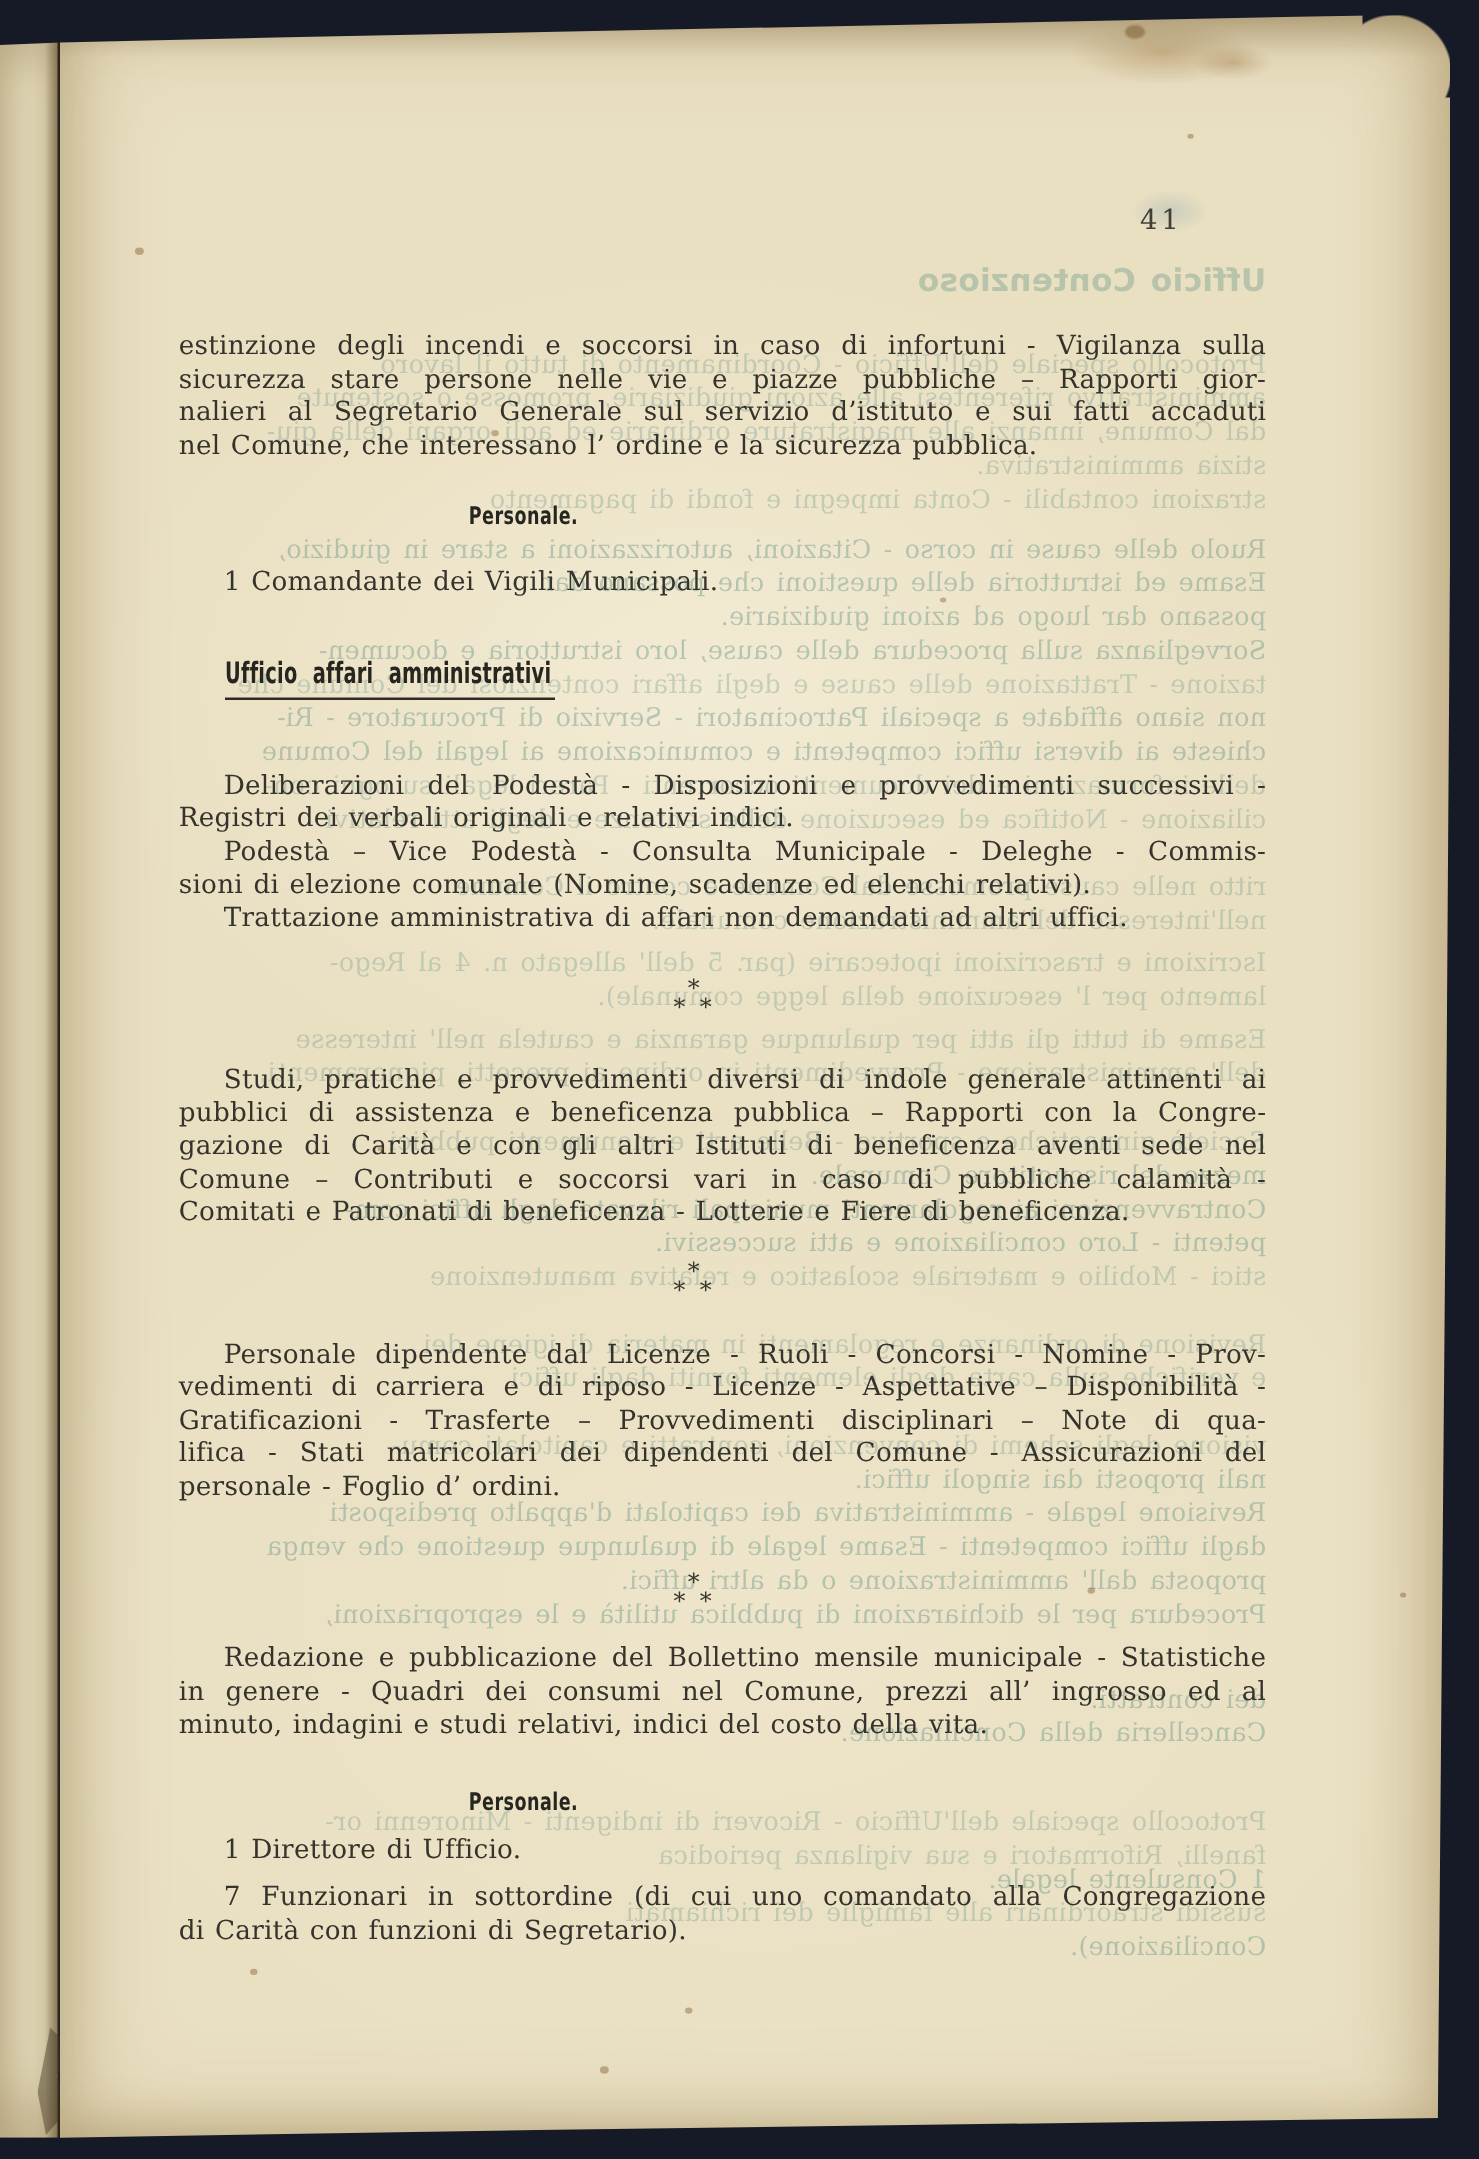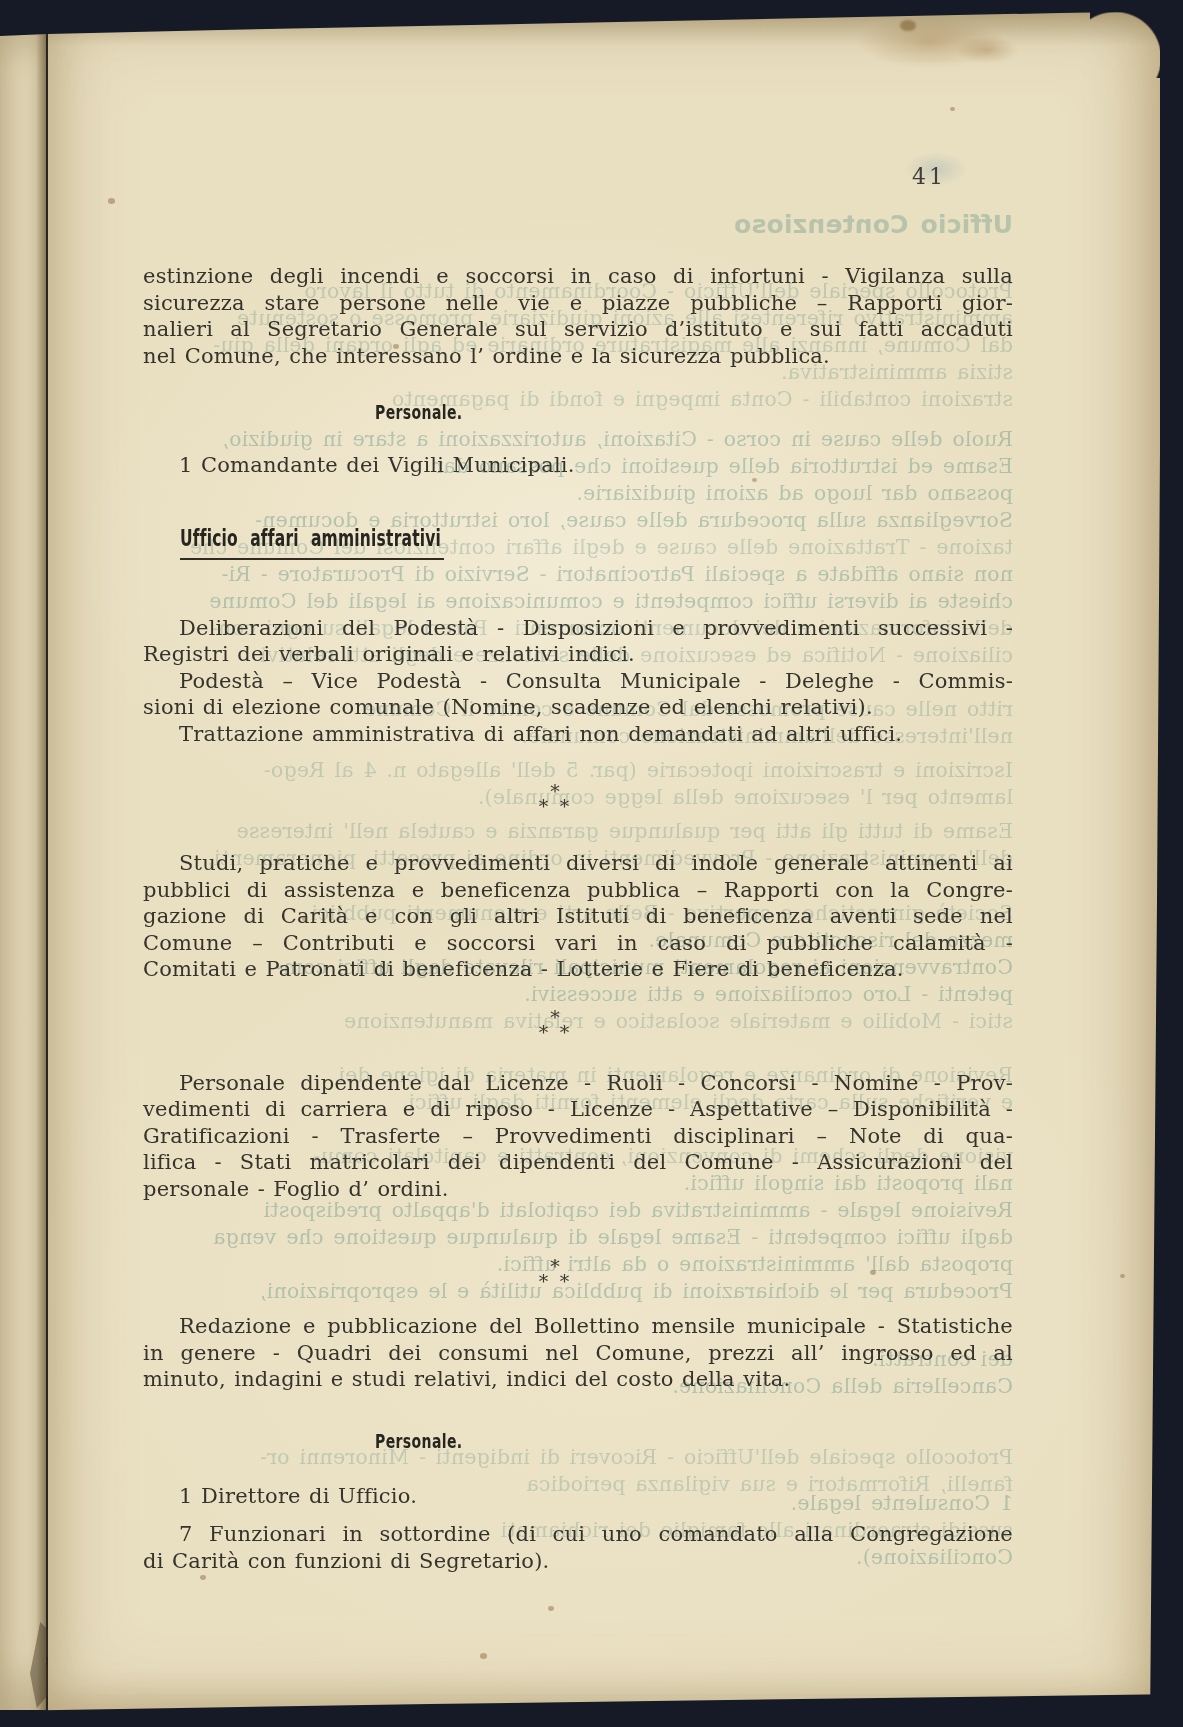--- a/index.html
+++ b/index.html
@@ -179,21 +179,21 @@
         <div class="sep" style="margin-top: 57px;">
           <div class="s1">*</div>
           <div class="s2">* *</div>
         </div>
         <div class="para" style="margin-top: 24px;">
           <div class="tline ind">Redazione e pubblicazione del Bollettino mensile municipale - Statistiche</div>
           <div class="tline">in genere - Quadri dei consumi nel Comune, prezzi all’ ingrosso ed al</div>
           <div class="tline last">minuto, indagini e studi relativi, indici del costo della vita.</div>
         </div>
         <div class="h-pers" style="margin-top: 36px;">Personale.</div>
-        <div class="item" style="margin-top: 28px;">1 Direttore di Ufficio.</div>
+        <div class="item" style="margin-top: 11px;">1 Direttore di Ufficio.</div>
         <div class="para" style="margin-top: 12px;">
           <div class="tline ind">7 Funzionari in sottordine (di cui uno comandato alla Congregazione</div>
           <div class="tline last">di Carità con funzioni di Segretario).</div>
         </div>
       </div>
   <div class="dot" style="left: 60px; top: 186px; width: 7px; height: 5.6px;"></div>
       <div class="dot" style="left: 345px; top: 332px; width: 6px; height: 4.8px;"></div>
       <div class="dot" style="left: 822px; top: 1258px; width: 6px; height: 4.8px;"></div>
       <div class="dot" style="left: 432px; top: 1641px; width: 7px; height: 5.6px;"></div>
       <div class="dot" style="left: 1072px; top: 1262px; width: 5px; height: 4px;"></div>

